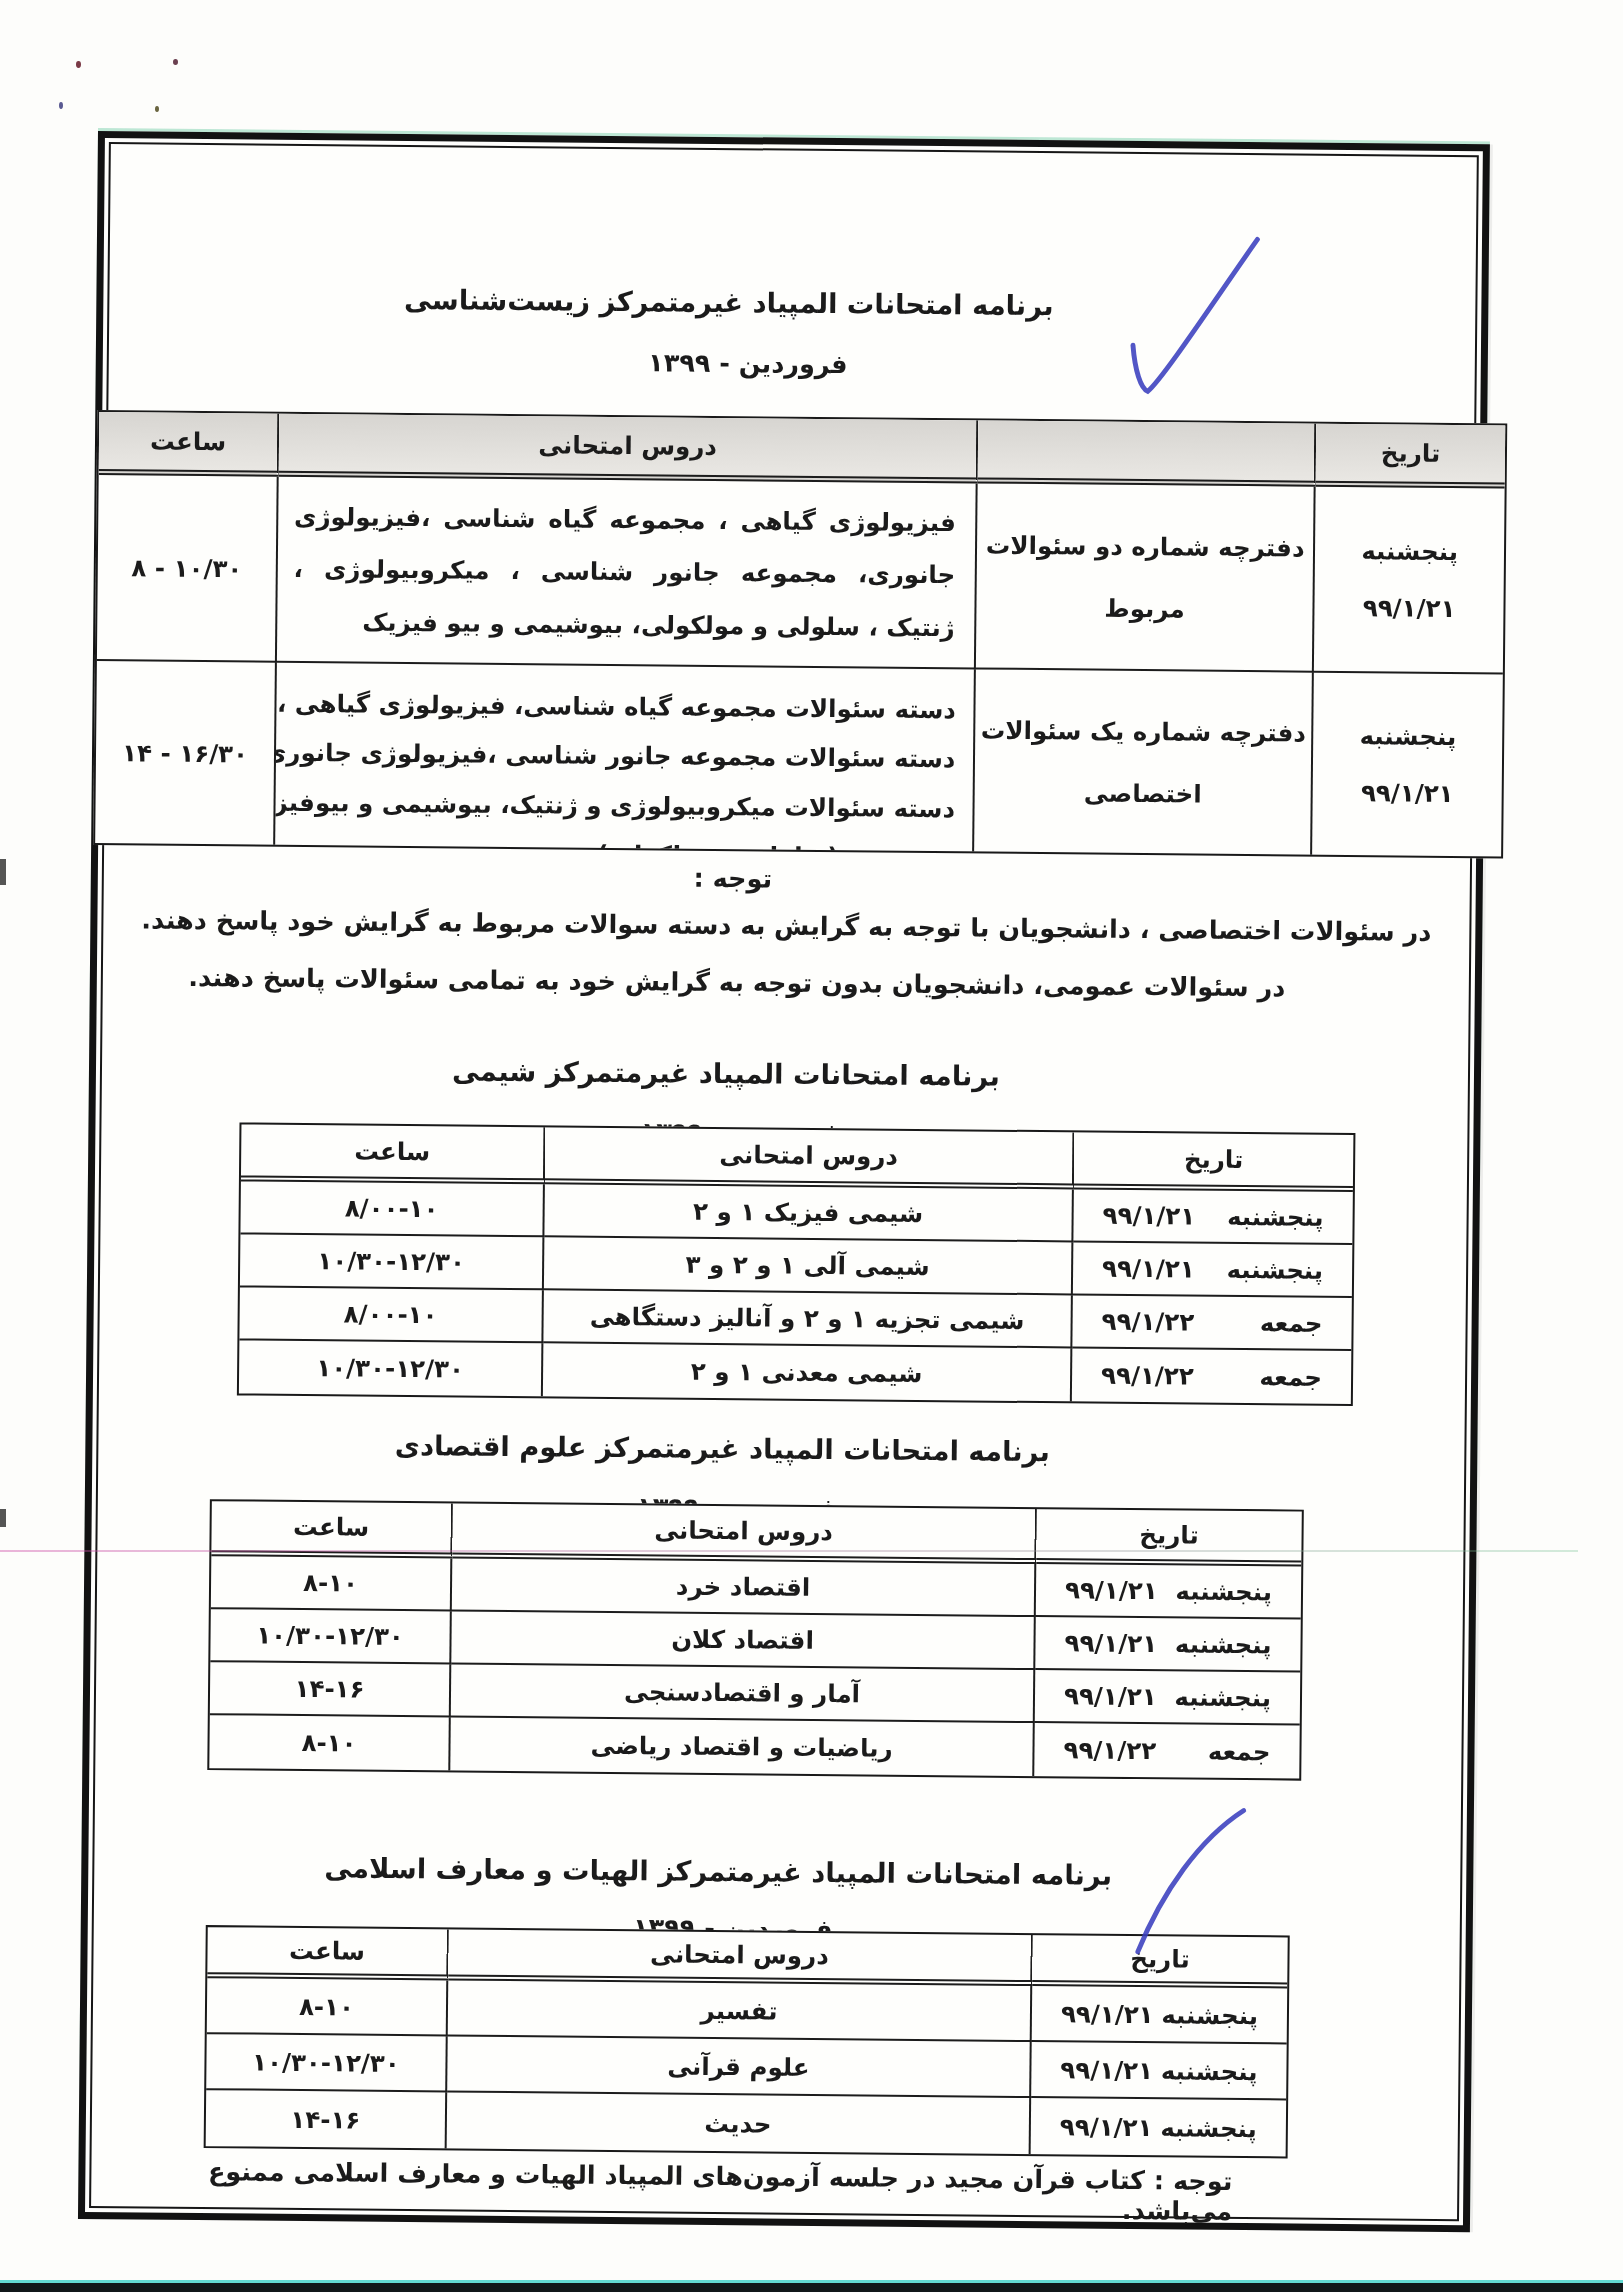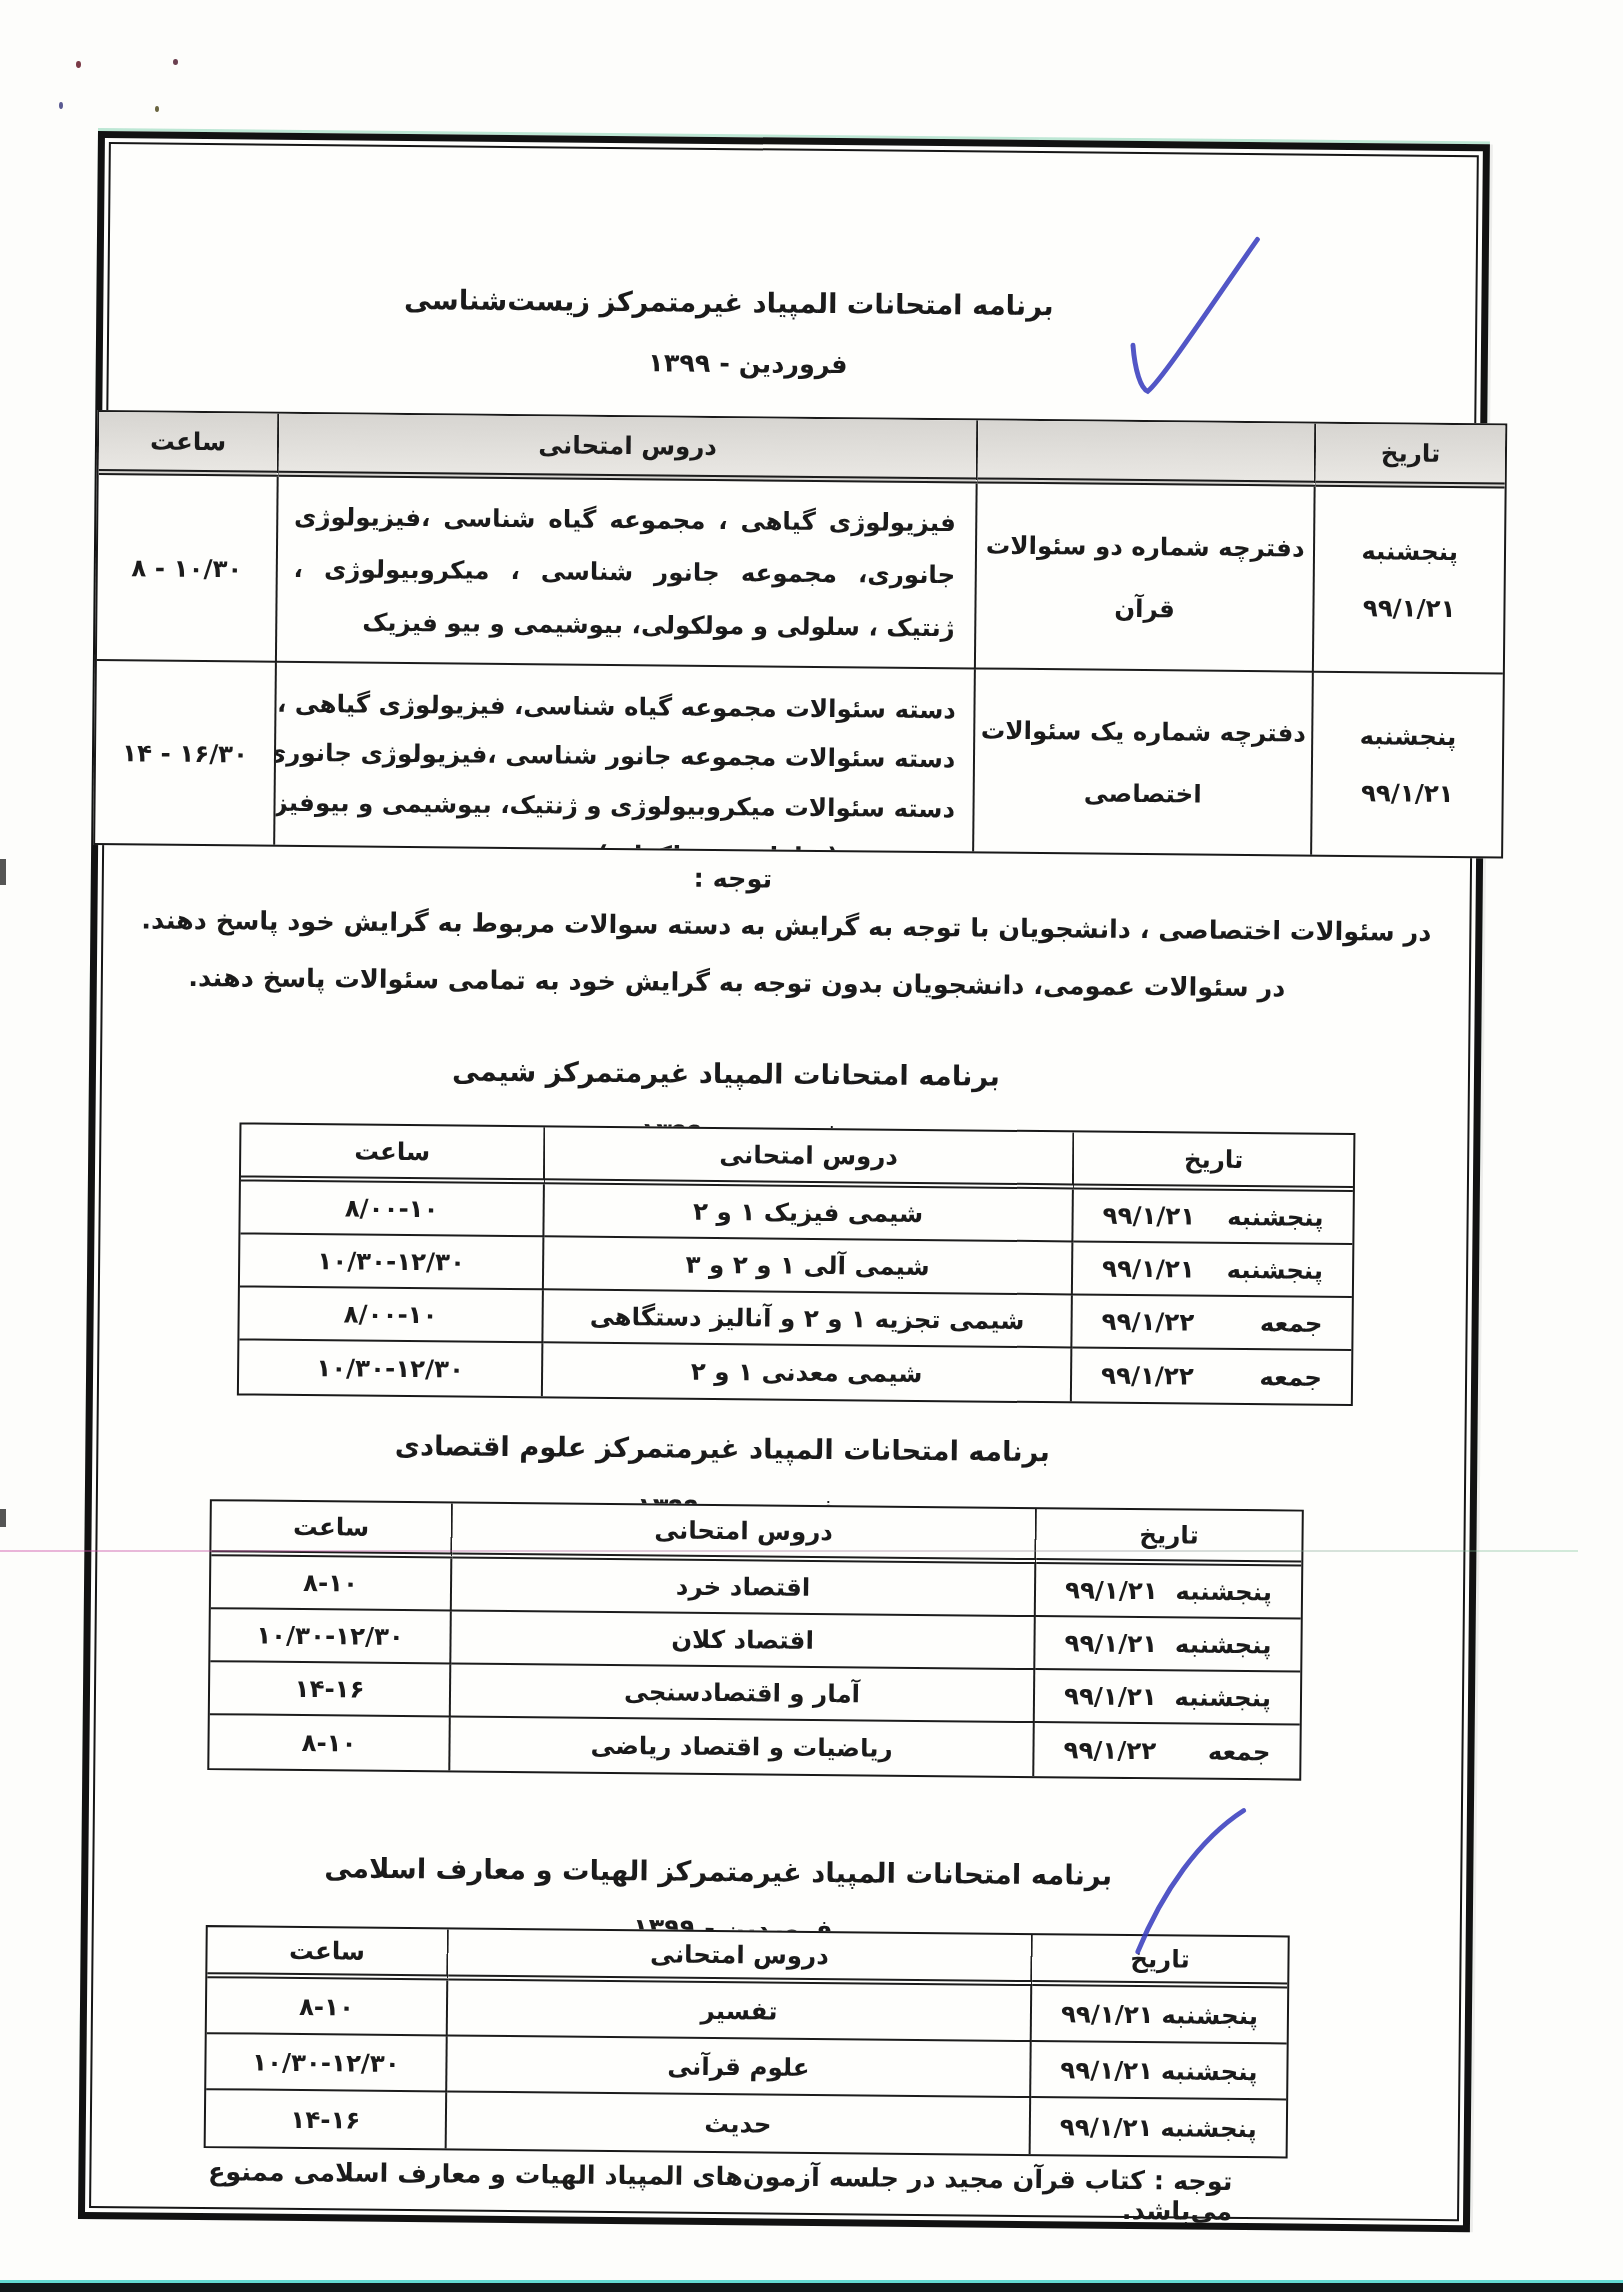--- a/index.html
+++ b/index.html
@@ -73,21 +73,21 @@
 
       <div class="cell hd">ساعت</div>
       <div class="cell hd">دروس امتحانی</div>
       <div class="cell hd"></div>
       <div class="cell hd lc">تاریخ</div>
 
       <div class="cell time-cell">۸ - ۱۰/۳۰</div>
       <div class="cell subjects-par">فیزیولوژی گیاهی ، مجموعه گیاه شناسی ،فیزیولوژی جانوری، مجموعه جانور شناسی ، میکروبیولوژی ، ژنتیک ، سلولی و مولکولی، بیوشیمی و بیو فیزیک</div>
       <div class="cell stack">
         <span>دفترچه شماره دو سئوالات</span>
-        <span>قرآن</span>
+        <span>مربوط</span>
       </div>
       <div class="cell stack lc" style="gap:27.4px;">
         <span>پنجشنبه</span>
         <span class="date-num" style="direction:ltr;">۹۹/۱/۲۱</span>
       </div>
 
       <div class="cell time-cell lr">۱۴ - ۱۶/۳۰</div>
       <div class="cell subjects-lines lr">
         <div class="ln">دسته سئوالات مجموعه گیاه شناسی، فیزیولوژی گیاهی ،</div>
         <div class="ln">دسته سئوالات مجموعه جانور شناسی ،فیزیولوژی جانوری</div>

